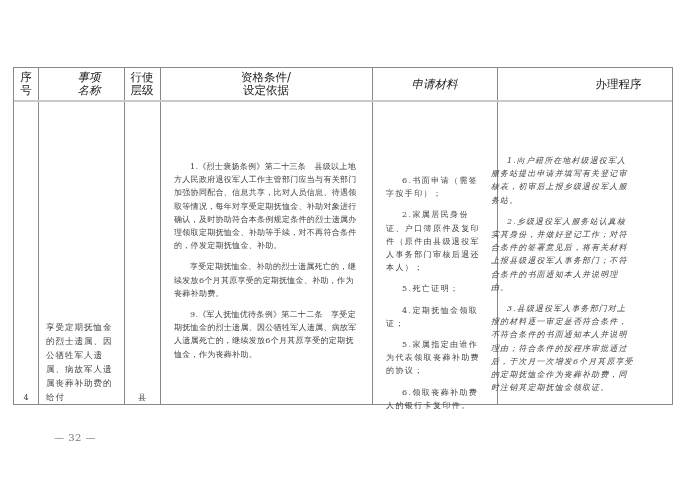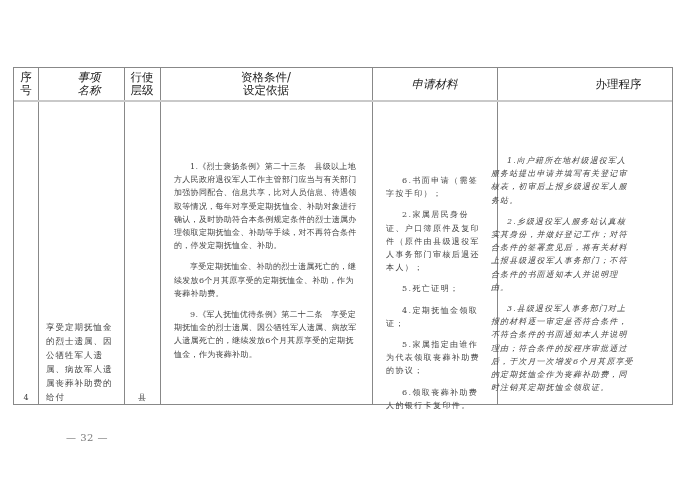--- a/index.html
+++ b/index.html
@@ -11,21 +11,21 @@
   .hdr-line { position: absolute; left: 0; right: 0; top: 32px; height: 2px; background: #c9c9c9; }
   .hcell { position: absolute; top: 0; height: 32px; display: flex; align-items: center;
            justify-content: center; text-align: center; font-family: "DejaVu Sans", sans-serif;
            font-size: 11.5px; line-height: 13px; color: #222; }
   .hcell span { display: block; }
   .bcell { position: absolute; top: 34px; bottom: 0; box-sizing: border-box; font-size: 8px;
            line-height: 13.2px; color: #444; }
   .center { display: flex; align-items: flex-end; justify-content: center; }
   .para { text-indent: 2em; margin: 8px; }
   .name-text { font-size: 8.5px; line-height: 14px; letter-spacing: 1px; }
-  .page-num { position: absolute; left: 12px; width: 150px; top: 432px; text-align: center;
+  .page-num { position: absolute; left: 0; width: 150px; top: 432px; text-align: center;
               font-size: 10px; color: #777; letter-spacing: 0.5px; }
 </style>
 </head>
 <body>
 
 <div class="table">
 
   <div class="col" style="left:24px"></div>
   <div class="col" style="left:110px"></div>
   <div class="col" style="left:146px"></div>

